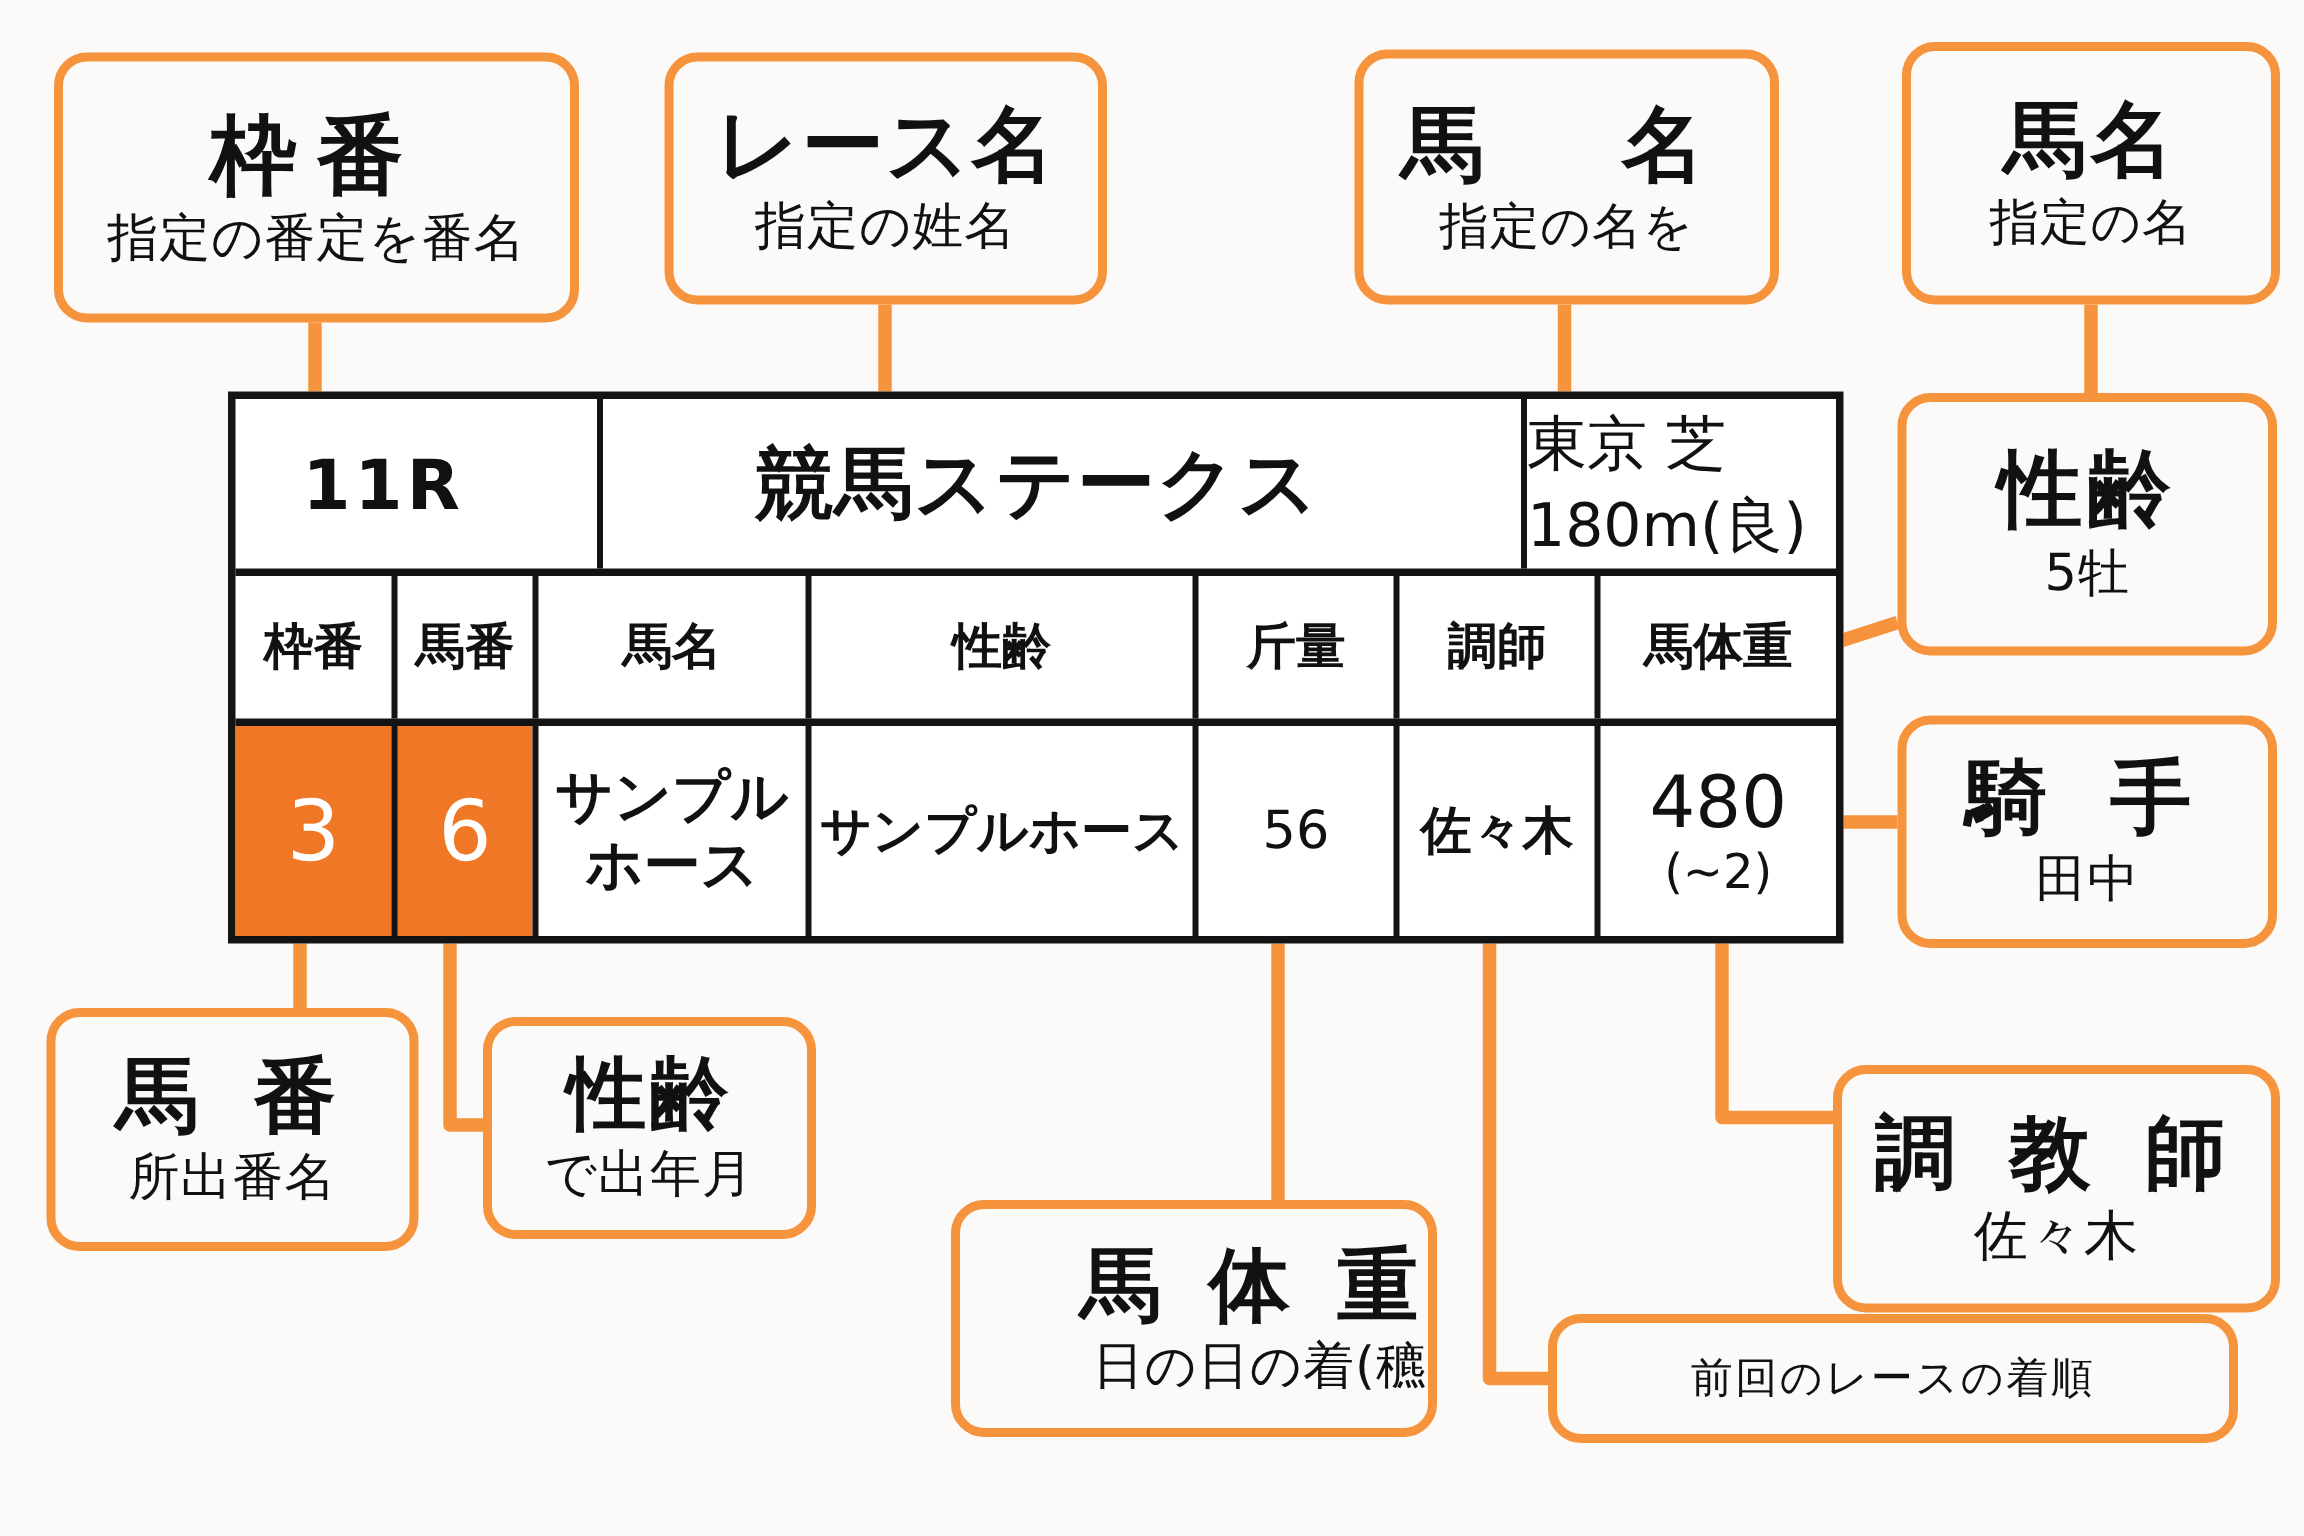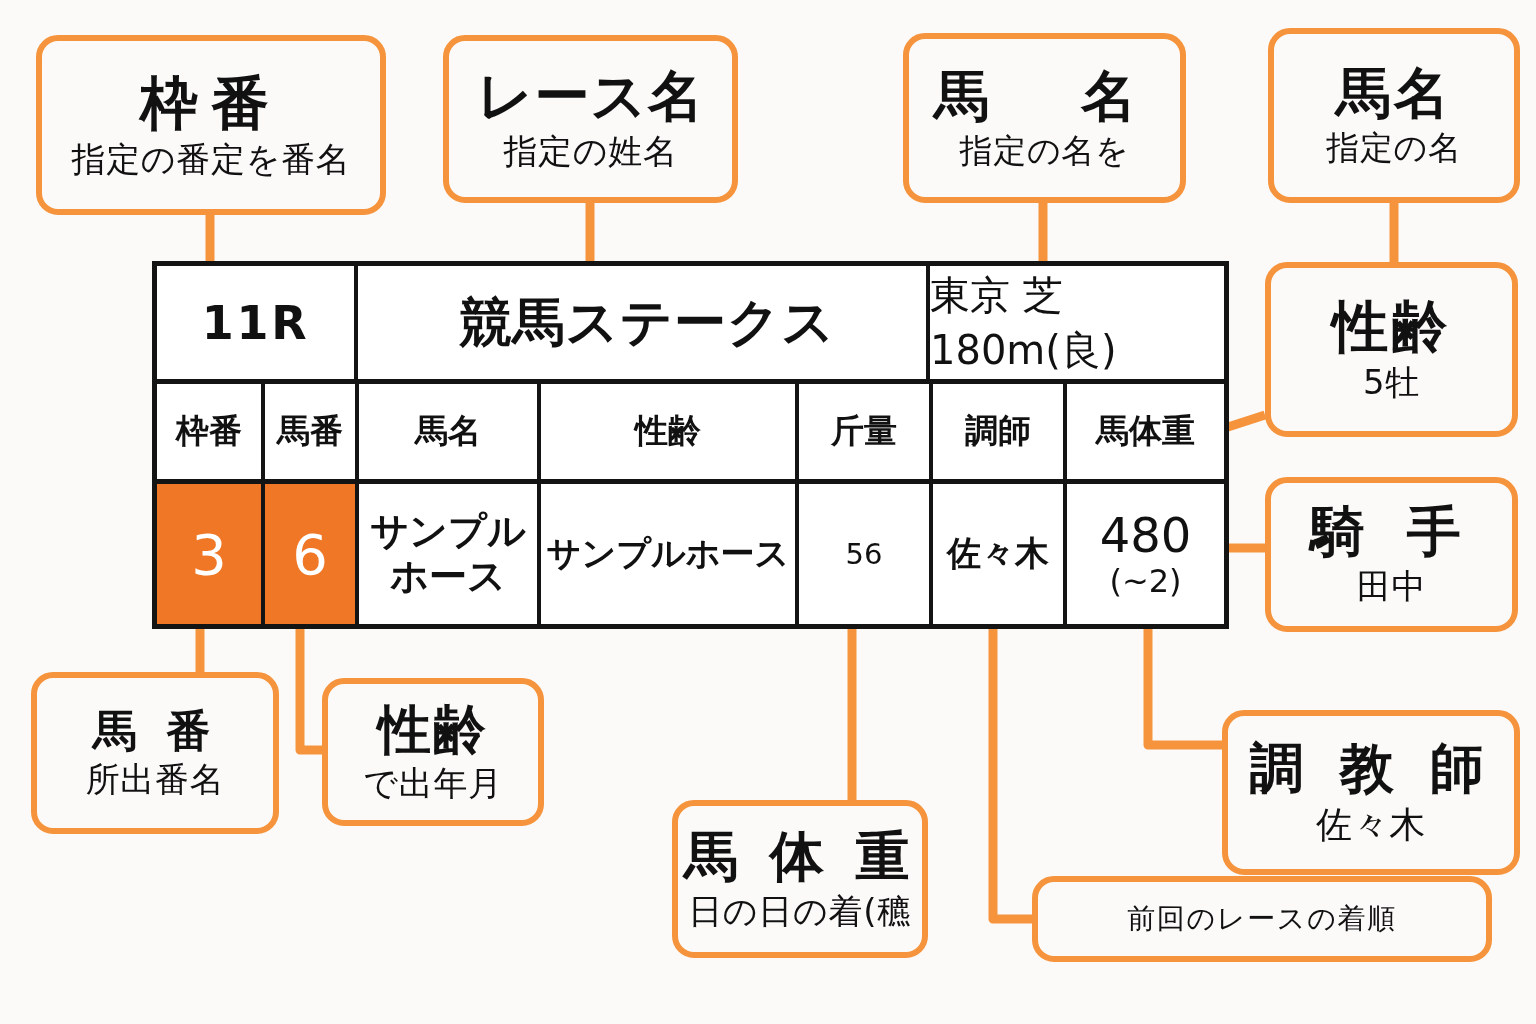--- a/index.html
+++ b/index.html
@@ -81,28 +81,28 @@
 
   .c-kishu    { left: 1265px; top: 477px; width: 253px; height: 155px; }
   .c-kishu .ttl { font-size: 54px; letter-spacing: 0.22em; }
   .c-kishu .sub { font-size: 34px; }
 
   .c-chokyoshi{ left: 1222px; top: 682px; width: 298px; height: 165px; margin-top: 28px; }
   .c-chokyoshi .ttl { font-size: 54px; letter-spacing: 0.16em; }
   .c-chokyoshi .sub { font-size: 36px; }
 
   .c-umaban   { left: 31px;   top: 672px; width: 248px; height: 162px; }
-  .c-umaban .ttl { font-size: 44px; letter-spacing: 0.16em; }
+  .c-umaban .ttl { font-size: 55px; letter-spacing: 0.16em; }
   .c-umaban .sub { font-size: 34px; }
 
   .c-seirei-l { left: 322px;  top: 678px; width: 222px; height: 148px; }
   .c-seirei-l .ttl { font-size: 53px; letter-spacing: 0.04em; }
   .c-seirei-l .sub { font-size: 34px; }
 
-  .c-bataiju  { left: 672px;  top: 800px; width: 256px; height: 158px; }
+  .c-bataiju  { left: 634px;  top: 800px; width: 324px; height: 158px; align-items: flex-end; }
   .c-bataiju .ttl { font-size: 54px; letter-spacing: 0.12em; }
   .c-bataiju .sub { font-size: 34px; }
 
   .c-chakujun { left: 1032px; top: 876px; width: 460px; height: 86px; }
   .c-chakujun .ttl { font-size: 44px; font-weight: normal; letter-spacing: 0.04em; }
 
   
   #race-table {
     position: absolute;
     left: 152px;
@@ -110,21 +110,21 @@
     width: 1077px;
     height: 368px;
     z-index: 2;
     box-sizing: border-box;
     border: 5px solid #141414;
     background: #ffffff;
     display: flex;
     flex-direction: column;
   }
   .trow { display: flex; box-sizing: border-box; }
-  .r-title  { height: 113px; }
+  .r-title  { height: 113px; gap: 44px; }
   .r-header { height: 100px; border-top: 5px solid #141414; }
   .r-data   { height: 145px; border-top: 5px solid #141414; }
 
   .tcell {
     box-sizing: border-box;
     display: flex;
     align-items: center;
     justify-content: center;
     color: #111111;
     overflow: hidden;
@@ -146,21 +146,21 @@
     font-weight: normal;
   }
   .r-data .d-horse {
     font-size: 38px;
     line-height: 1.18;
     text-align: center;
     flex-direction: column;
     font-weight: bold;
   }
   .r-data .d-sex { font-size: 34px; font-weight: bold; }
-  .r-data .d-weight { font-size: 29px; }
+  .r-data .d-weight { font-size: 35px; }
   .r-data .d-trainer { font-size: 34px; font-weight: bold; }
   .r-data .d-bodyweight {
     flex-direction: column;
     font-size: 48px;
     line-height: 1.0;
   }
   .r-data .d-bodyweight .delta { font-size: 32px; margin-top: 6px; }
 
   
   .col-frame  { width: 104px; }

